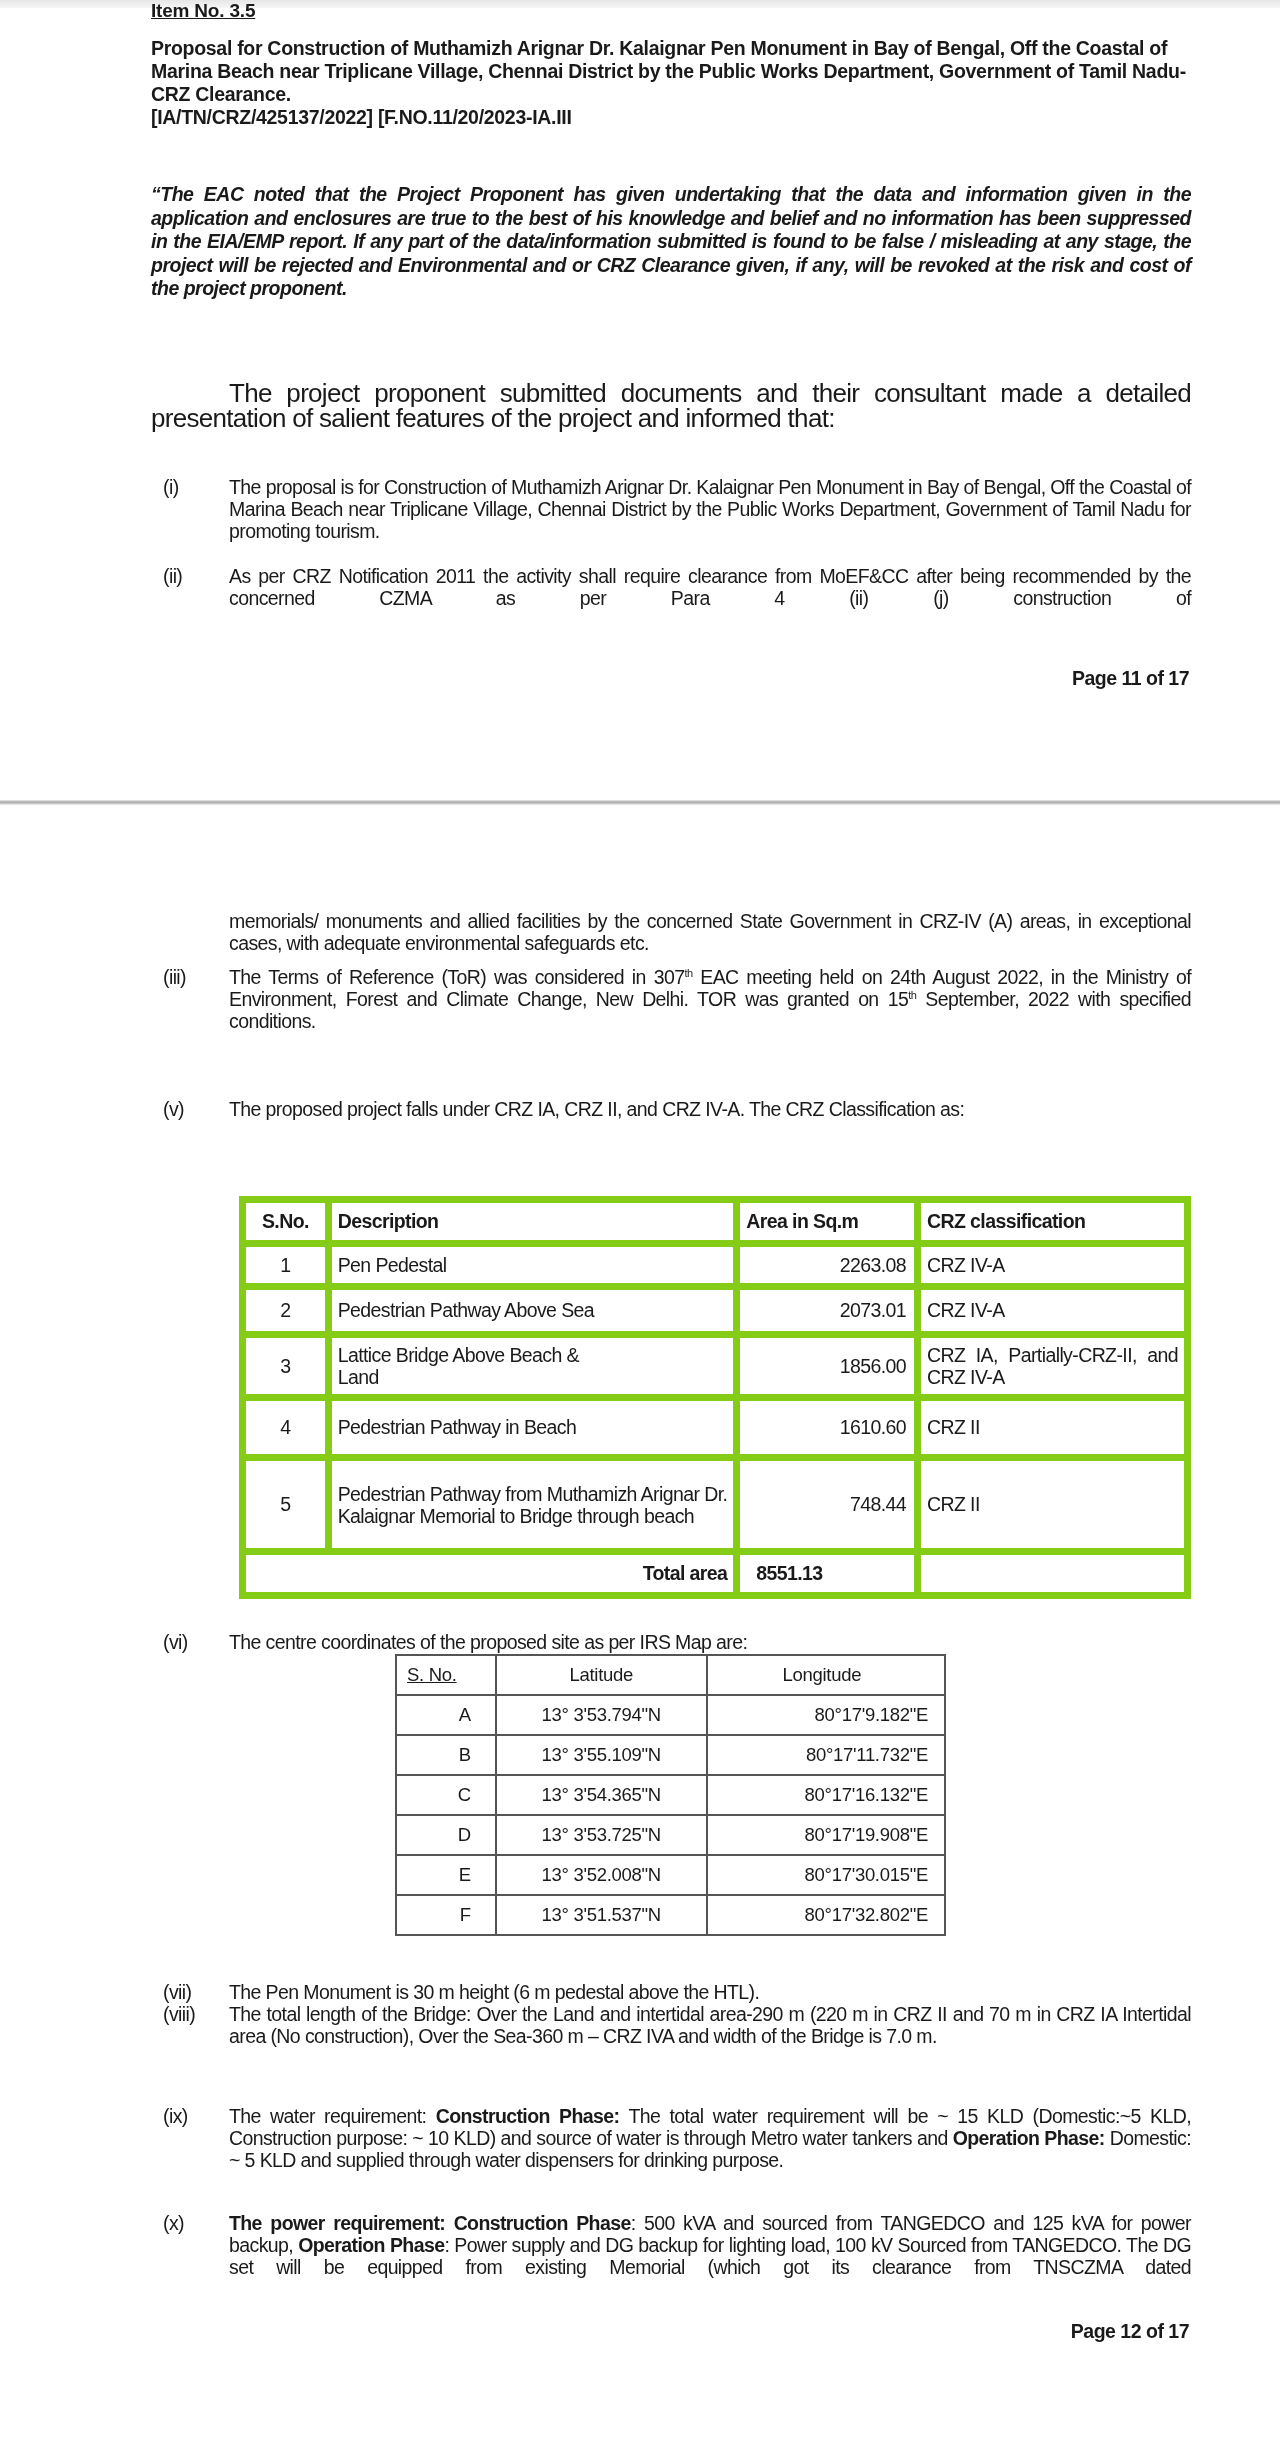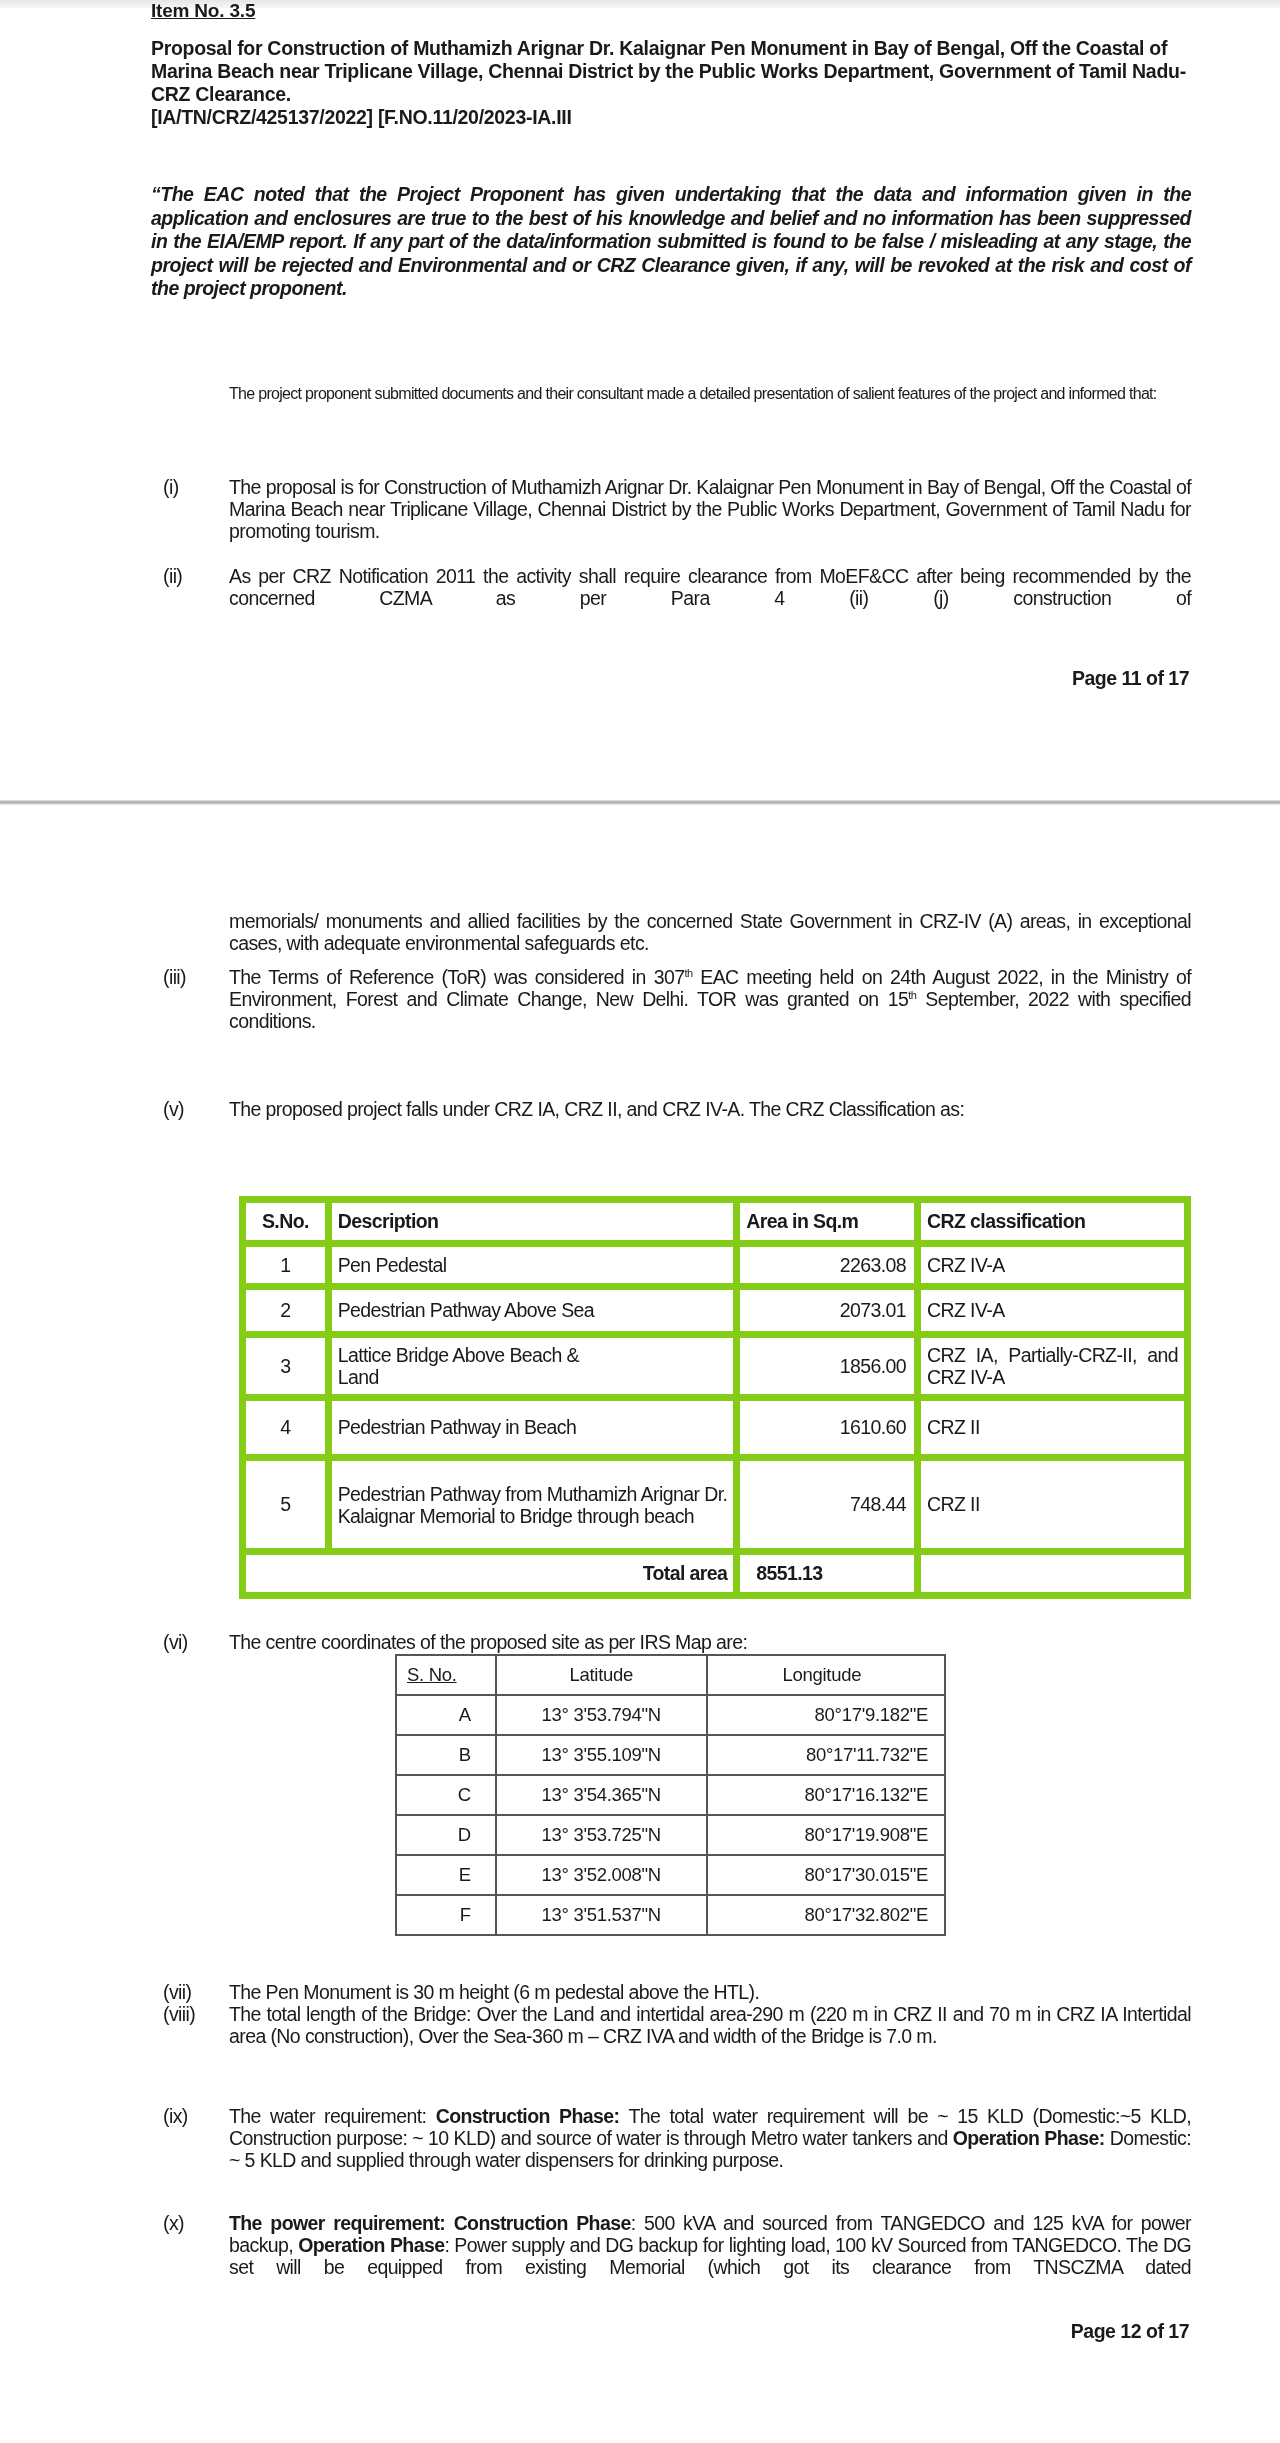--- a/index.html
+++ b/index.html
@@ -25,21 +25,21 @@
     left: 151px; top: 37px; width: 1040px;
     font-size: 19.5px; font-weight: bold; line-height: 23px; letter-spacing: -0.3px;
   }
   .quote-block {
     left: 151px; top: 183px; width: 1040px;
     font-size: 19.5px; font-weight: bold; font-style: italic; line-height: 23.5px;
     text-align: justify; letter-spacing: -0.5px;
   }
   .intro {
     left: 151px; top: 381px; width: 1040px;
-    font-size: 16px; line-height: 25px; text-align: justify; letter-spacing: -0.7px;
+    font-size: 26px; line-height: 25px; text-align: justify; letter-spacing: -0.7px;
     text-indent: 78px;
   }
   .list-item { position: absolute; left: 151px; width: 1040px; font-size: 19.5px; line-height: 22px; letter-spacing: -0.6px; }
   .list-item .num { position: absolute; left: 12px; top: 0; width: 60px; }
   .list-item .txt { margin-left: 78px; text-align: justify; text-align-last: left; }
   .list-item .txt.just-last { text-align-last: justify; }
   .page-num {
     position: absolute; right: 91px; font-size: 19.5px; font-weight: bold; letter-spacing: -0.5px;
   }
   .divider {

